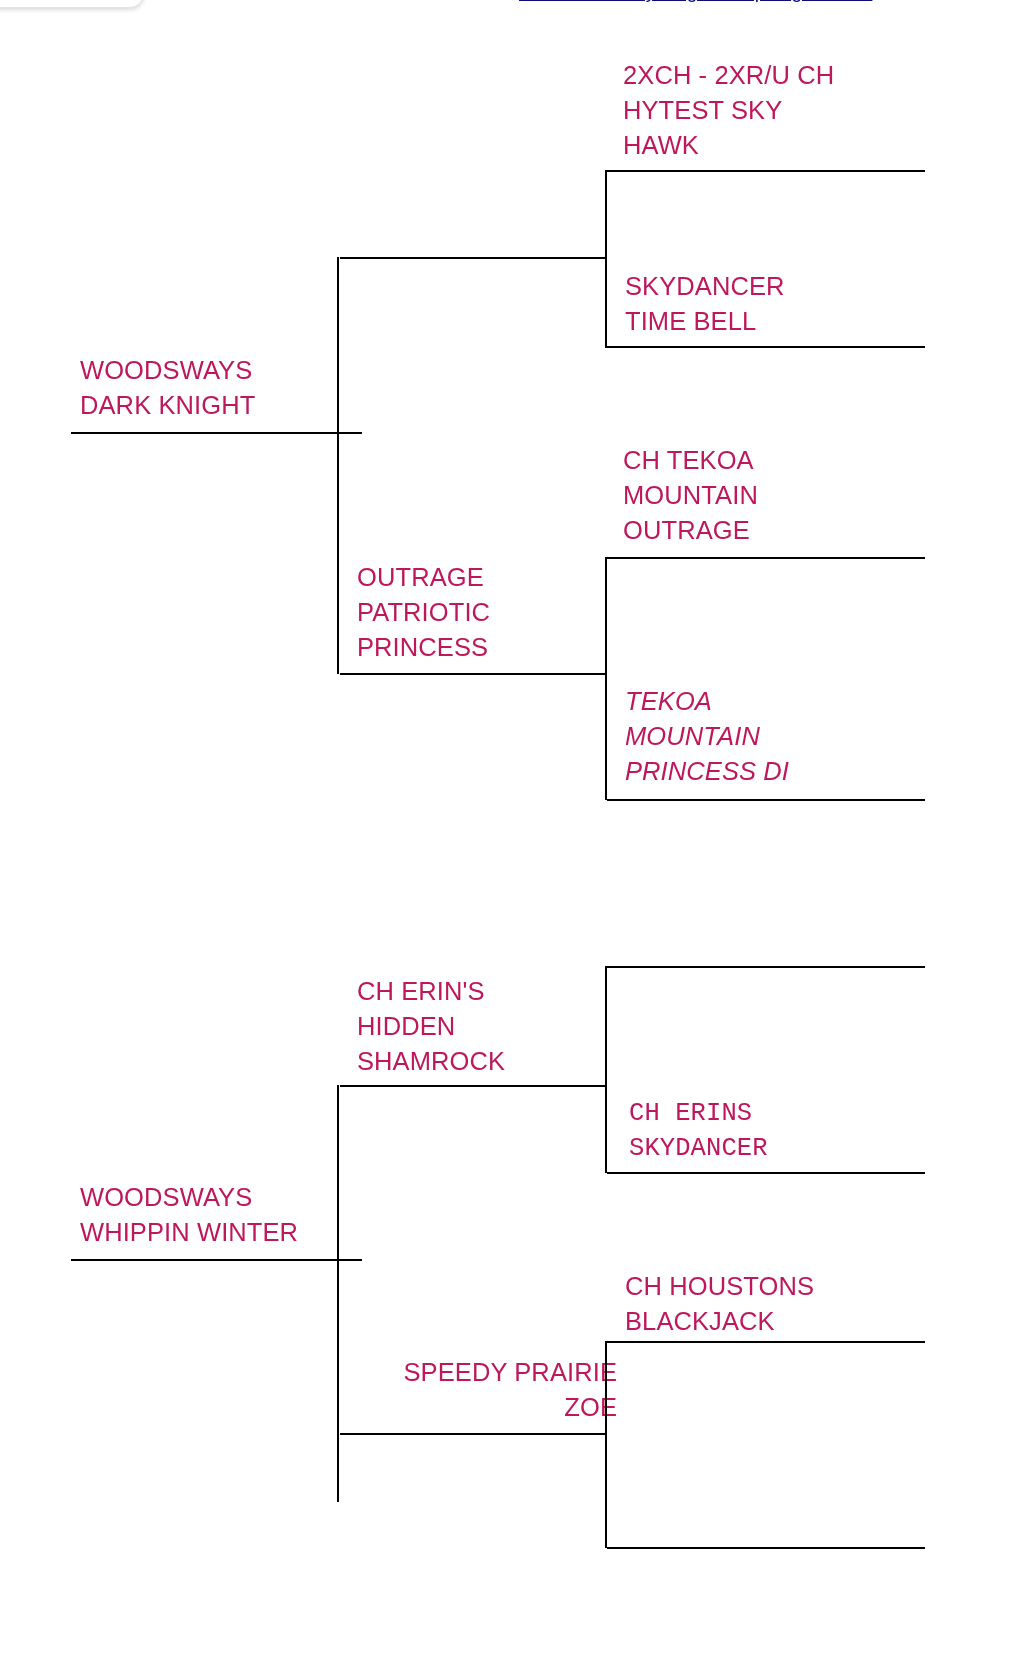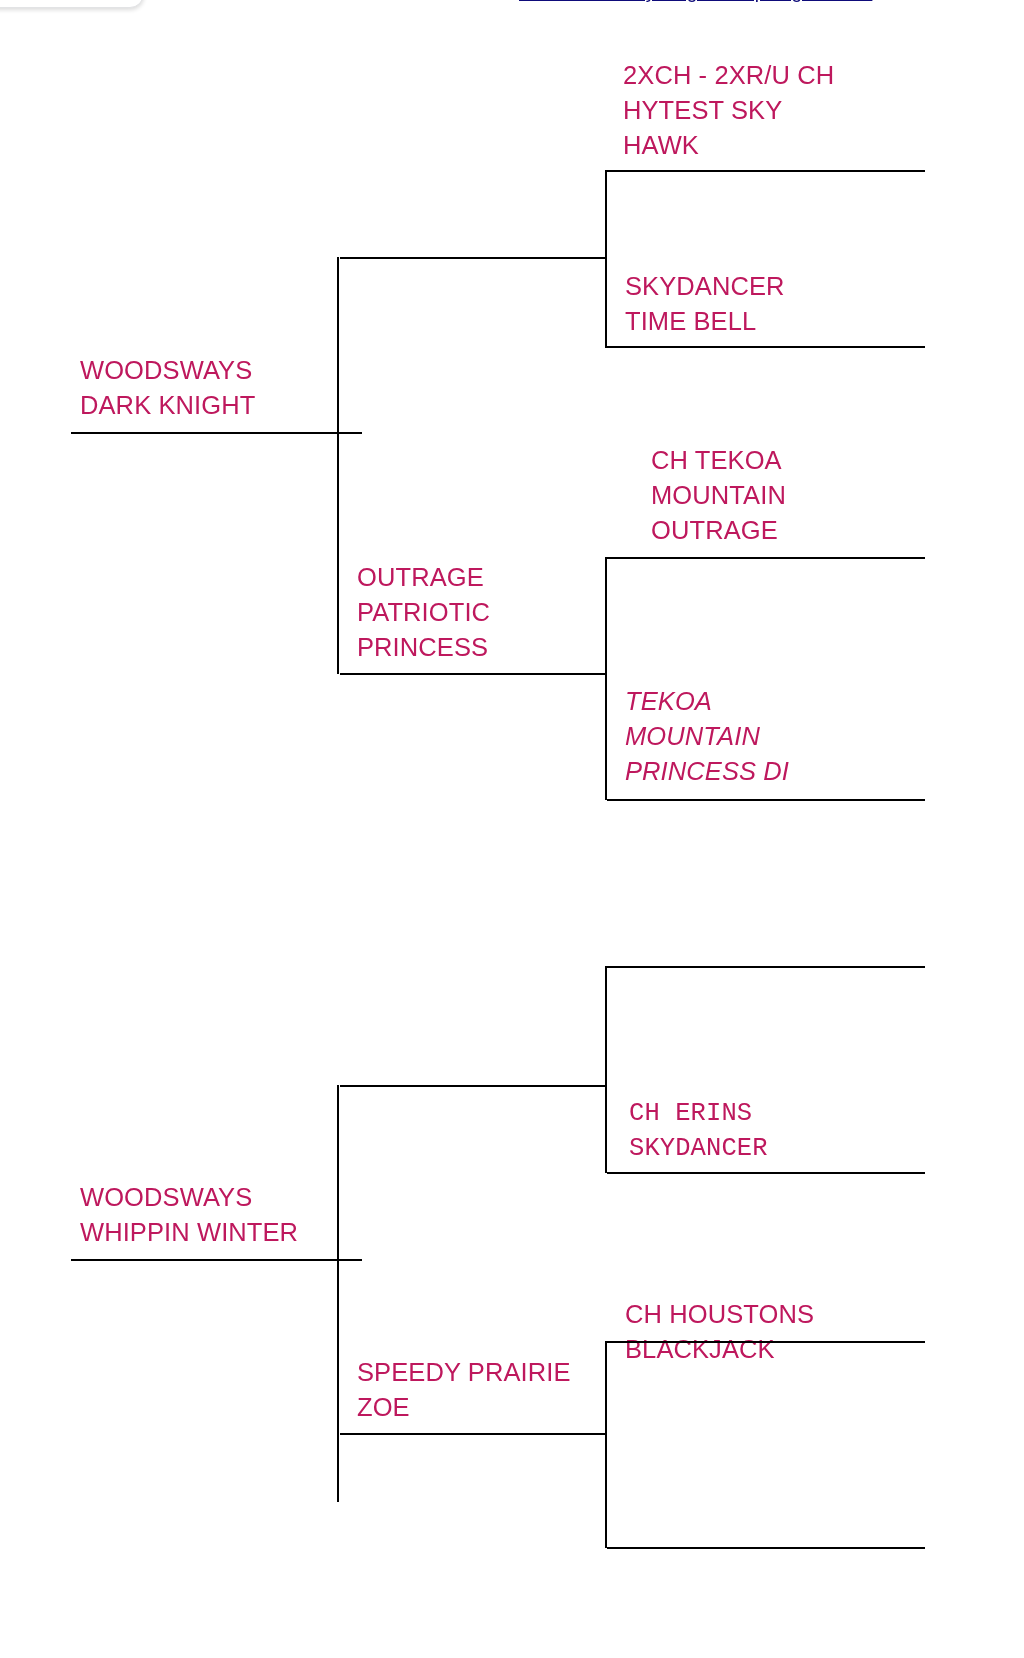--- a/index.html
+++ b/index.html
@@ -94,50 +94,53 @@
 
   <div class="vline" style="left:337px; top:257px; height:417px;"></div>
   <div class="hline" style="left:340px; top:257px; width:265px;"></div>
 
   <div class="node-label" style="left:357px; top:560px; width:250px;">OUTRAGE
 PATRIOTIC
 PRINCESS</div>
   <div class="hline" style="left:340px; top:673px; width:265px;"></div>
 
   <div class="vline" style="left:337px; top:1085px; height:417px;"></div>
+  <div class="node-label" style="left:357px; top:974px; width:250px;">CH ERIN'S
+HIDDEN
+SHAMROCK</div>
   <div class="hline" style="left:340px; top:1085px; width:265px;"></div>
 
-  <div class="node-label" style="left:357px; top:1355px; width:260px;">SPEEDY PRAIRIE
+  <div class="node-label" style="left:357px; top:1355px; width:260px;text-align:right;">SPEEDY PRAIRIE
 ZOE</div>
   <div class="hline" style="left:340px; top:1433px; width:265px;"></div>
 
   <div class="vline" style="left:605px; top:170px; height:178px;"></div>
   <div class="node-label" style="left:623px; top:58px; width:290px;">2XCH - 2XR/U CH
 HYTEST SKY
 HAWK</div>
   <div class="hline" style="left:607px; top:170px; width:318px;"></div>
   <div class="node-label" style="left:625px; top:269px; width:290px;">SKYDANCER
 TIME BELL</div>
   <div class="hline" style="left:607px; top:346px; width:318px;"></div>
 
   <div class="vline" style="left:605px; top:557px; height:243px;"></div>
-  <div class="node-label" style="left:623px; top:443px; width:290px;margin-left:28px;">CH TEKOA
+  <div class="node-label" style="left:623px; top:443px; width:290px;">CH TEKOA
 MOUNTAIN
 OUTRAGE</div>
   <div class="hline" style="left:607px; top:557px; width:318px;"></div>
   <div class="node-label" style="left:625px; top:684px; width:290px;font-style:italic;">TEKOA
 MOUNTAIN
 PRINCESS DI</div>
   <div class="hline" style="left:607px; top:799px; width:318px;"></div>
 
   <div class="vline" style="left:605px; top:966px; height:207px;"></div>
   <div class="hline" style="left:607px; top:966px; width:318px;"></div>
   <div class="node-label" style="left:629px; top:1096px; width:290px;font-family:Liberation Mono, monospace;">CH ERINS
 SKYDANCER</div>
   <div class="hline" style="left:607px; top:1172px; width:318px;"></div>
 
   <div class="vline" style="left:605px; top:1341px; height:207px;"></div>
-  <div class="node-label" style="left:625px; top:1269px; width:290px;margin-top:28px;">CH HOUSTONS
+  <div class="node-label" style="left:625px; top:1269px; width:290px;">CH HOUSTONS
 BLACKJACK</div>
   <div class="hline" style="left:607px; top:1341px; width:318px;"></div>
   <div class="hline" style="left:607px; top:1547px; width:318px;"></div>
 
 </div>
 
 </body></html>

